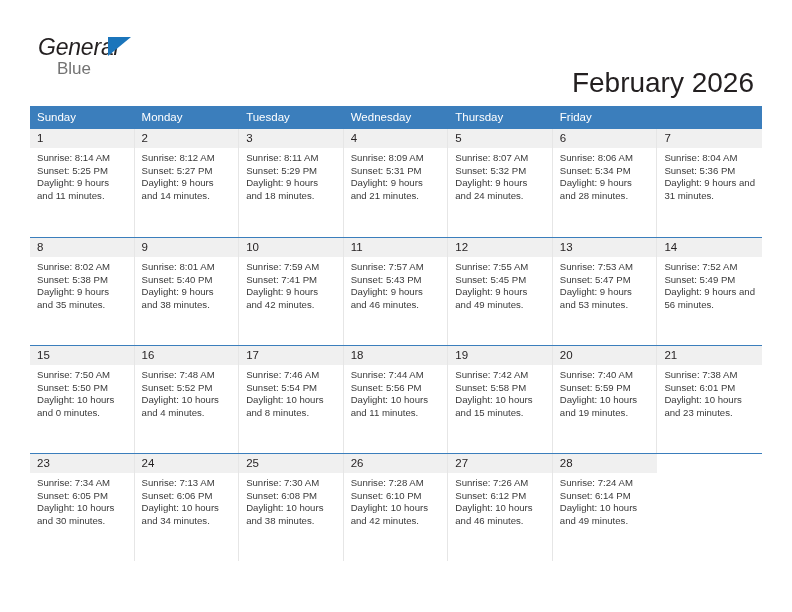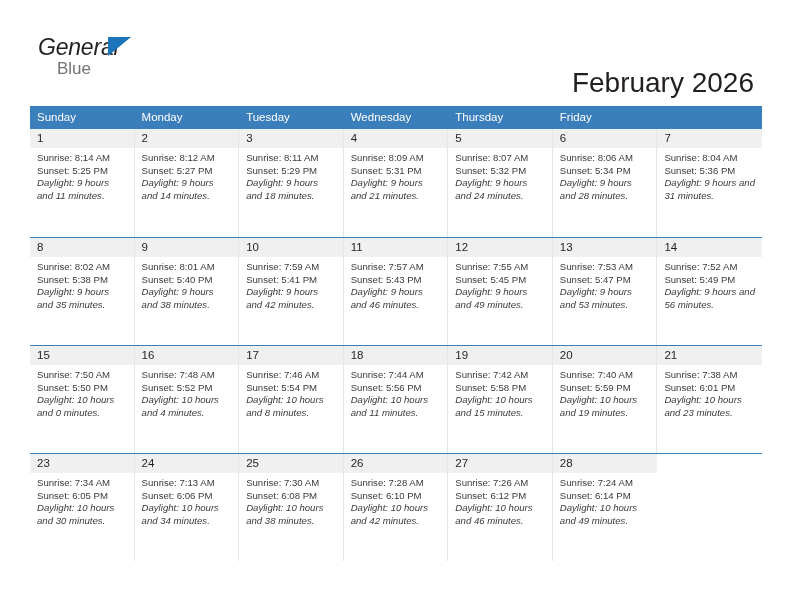--- a/index.html
+++ b/index.html
@@ -149,21 +149,20 @@
     padding: 4px 6px 0 7px;
     font-size: 9.6px;
     line-height: 12.6px;
     color: #3a3a3a;
   }
   .day-body div {
     white-space: nowrap;
   }
   .daylight-line {
     white-space: normal !important;
-    font-style: italic;
   }
 </style>
 </head>
 <body>
 
 <div class="page">
 
   <div class="masthead">
 
     <div class="logo">
@@ -263,21 +262,21 @@
         <div class="day-body">
           <div>Sunrise: 8:01 AM</div>
           <div>Sunset: 5:40 PM</div>
           <div class="daylight-line">Daylight: 9 hours and 38 minutes.</div>
         </div>
       </div>
       <div class="day-cell">
         <div class="day-number">10</div>
         <div class="day-body">
           <div>Sunrise: 7:59 AM</div>
-          <div>Sunset: 5:41 PM</div>
+          <div>Sunset: 7:41 PM</div>
           <div class="daylight-line">Daylight: 9 hours and 42 minutes.</div>
         </div>
       </div>
       <div class="day-cell">
         <div class="day-number">11</div>
         <div class="day-body">
           <div>Sunrise: 7:57 AM</div>
           <div>Sunset: 5:43 PM</div>
           <div class="daylight-line">Daylight: 9 hours and 46 minutes.</div>
         </div>

